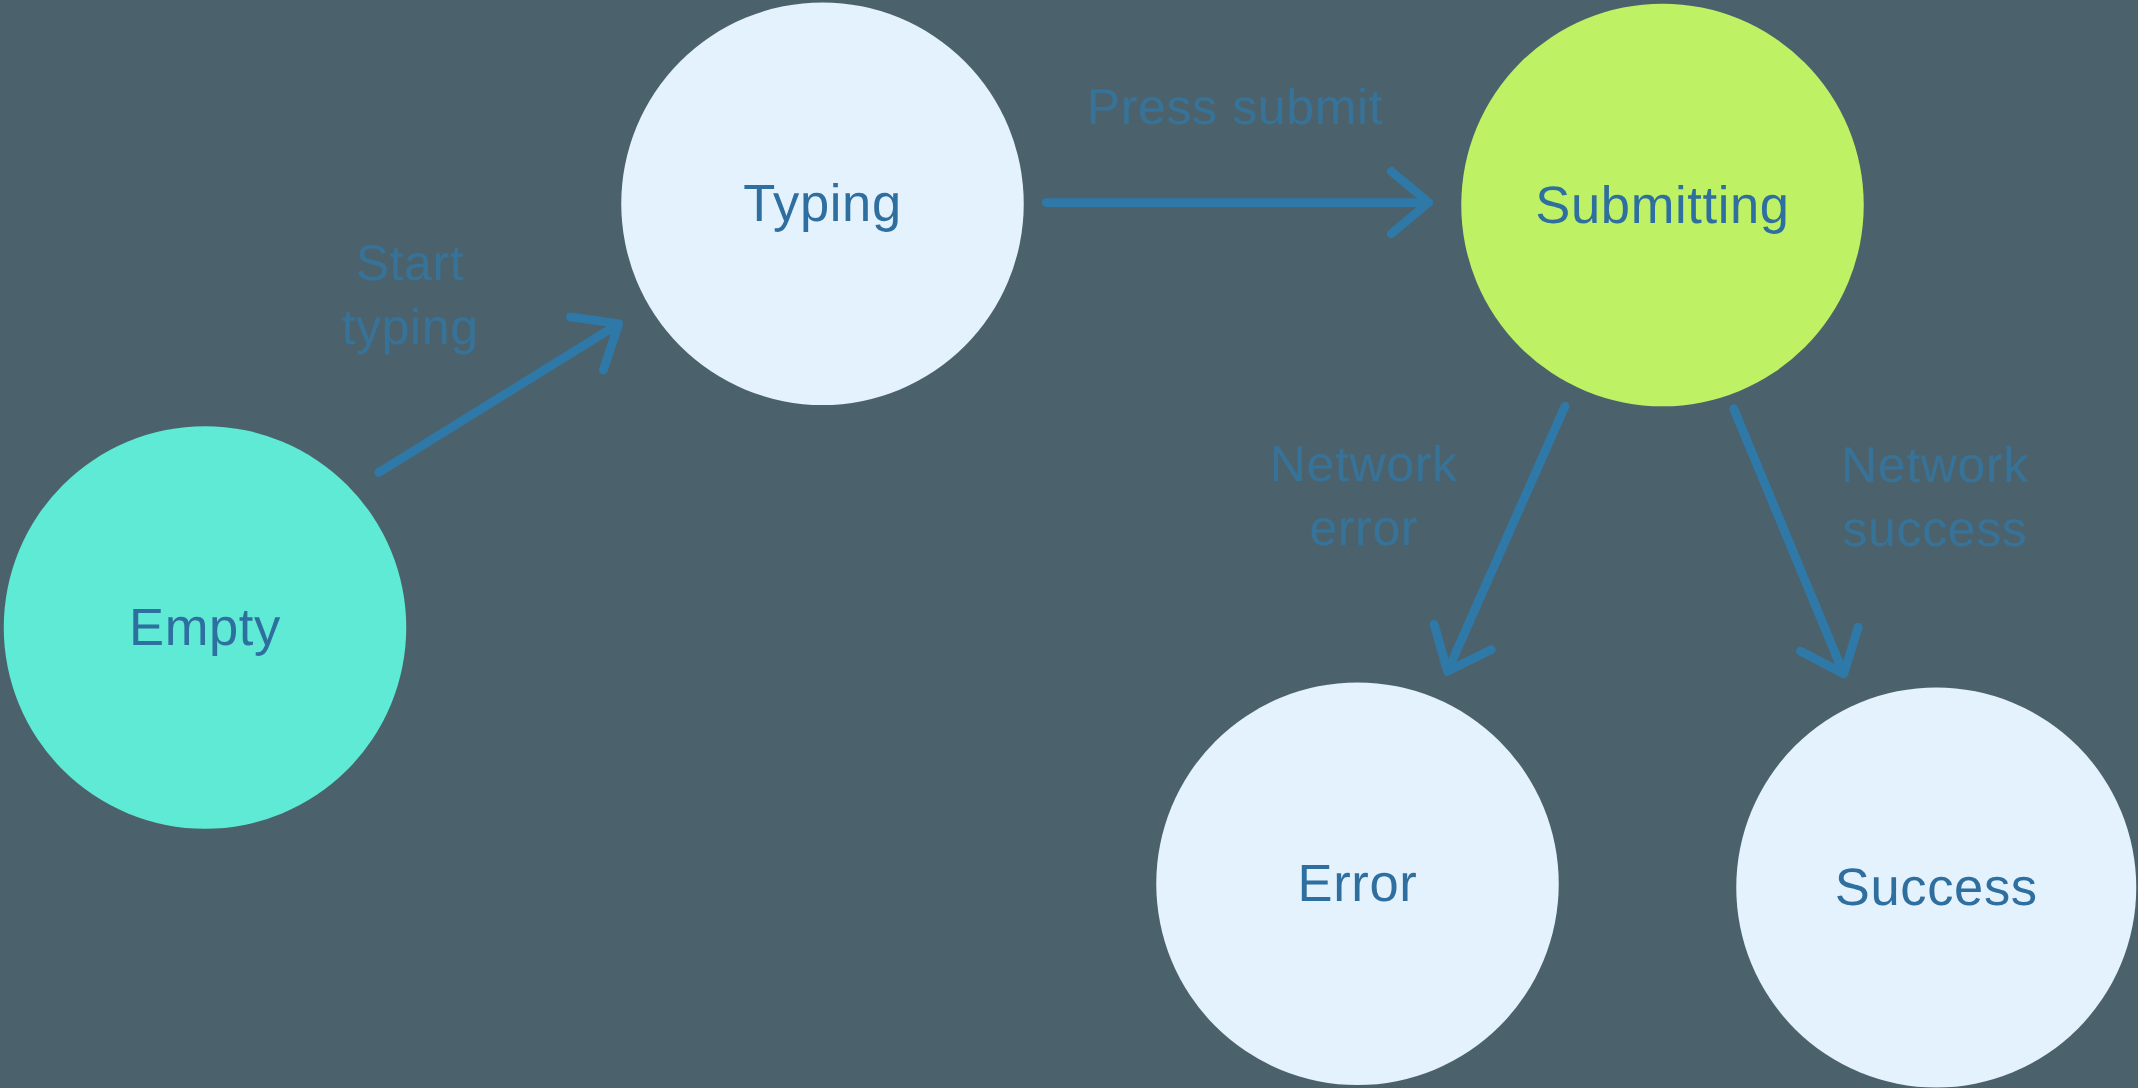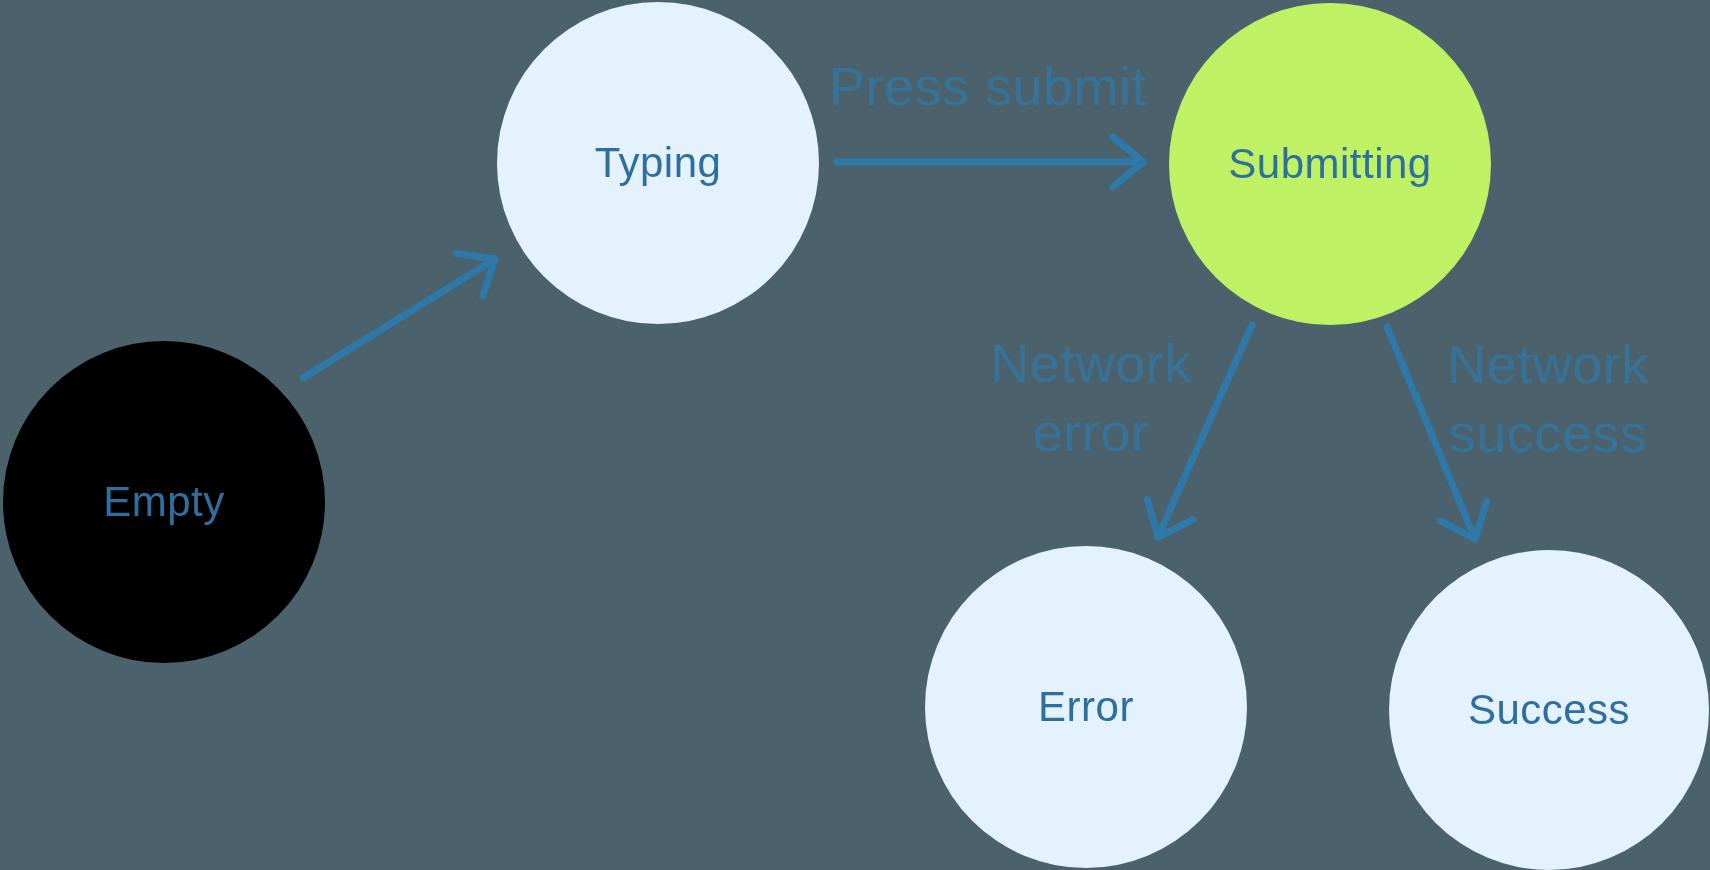--- a/index.html
+++ b/index.html
@@ -34,21 +34,21 @@
   .state-node .node-label {
     font-size: 42px;
     font-weight: 500;
     letter-spacing: 0.5px;
     white-space: nowrap;
   }
   .edge-label {
     position: absolute;
     transform: translate(-50%, -50%);
     text-align: center;
-    font-size: 54px;
+    font-size: 40px;
     font-weight: 500;
     line-height: 1.28;
     letter-spacing: 0.5px;
     white-space: nowrap;
   }
   .edge-label span {
     display: block;
   }
 </style>
 </head>
@@ -59,32 +59,36 @@
       <defs>
         <marker id="arrowhead-chevron" markerUnits="userSpaceOnUse" markerWidth="50" markerHeight="64" refX="40" refY="32" orient="auto">
           <path d="M 10 7 L 40 32 L 10 57" fill="none" stroke="#2F79A9" stroke-width="7" stroke-linecap="round" stroke-linejoin="round"></path>
         </marker>
       </defs>
       <path d="M 303 378 L 495 259" fill="none" stroke="#2F79A9" stroke-width="7" stroke-linecap="round" marker-end="url(#arrowhead-chevron)"></path>
       <path d="M 837 162 L 1143 162" fill="none" stroke="#2F79A9" stroke-width="7" stroke-linecap="round" marker-end="url(#arrowhead-chevron)"></path>
       <path d="M 1252 325 L 1158 537" fill="none" stroke="#2F79A9" stroke-width="7" stroke-linecap="round" marker-end="url(#arrowhead-chevron)"></path>
       <path d="M 1387 327 L 1475 539" fill="none" stroke="#2F79A9" stroke-width="7" stroke-linecap="round" marker-end="url(#arrowhead-chevron)"></path>
     </svg>
+    <div class="edge-label" style="left: 328px; top: 237px; color: rgb(55, 115, 152);">
+      <span>Start</span>
+      <span>typing</span>
+    </div>
     <div class="edge-label" style="left: 988px; top: 87px; color: rgb(55, 115, 152);">
       <span>Press submit</span>
     </div>
     <div class="edge-label" style="left: 1091px; top: 398px; color: rgb(55, 115, 152);">
       <span>Network</span>
       <span>error</span>
     </div>
     <div class="edge-label" style="left: 1548px; top: 399px; color: rgb(55, 115, 152);">
       <span>Network</span>
       <span>success</span>
     </div>
-    <div class="state-node" style="left: 3px; top: 341px; width: 322px; height: 322px; background: #000000;">
+    <div class="state-node" style="left: 3px; top: 341px; width: 322px; height: 322px; background: #5eead4;">
       <span class="node-label" style="color: rgb(47, 111, 159);">Empty</span>
     </div>
     <div class="state-node" style="left: 497px; top: 2px; width: 322px; height: 322px; background: rgb(227, 242, 253);">
       <span class="node-label" style="color: rgb(47, 111, 159);">Typing</span>
     </div>
     <div class="state-node" style="left: 1169px; top: 3px; width: 322px; height: 322px; background: #bef264;">
       <span class="node-label" style="color: rgb(47, 111, 159);">Submitting</span>
     </div>
     <div class="state-node" style="left: 925px; top: 546px; width: 322px; height: 322px; background: rgb(227, 242, 253);">
       <span class="node-label" style="color: rgb(47, 111, 159);">Error</span>

